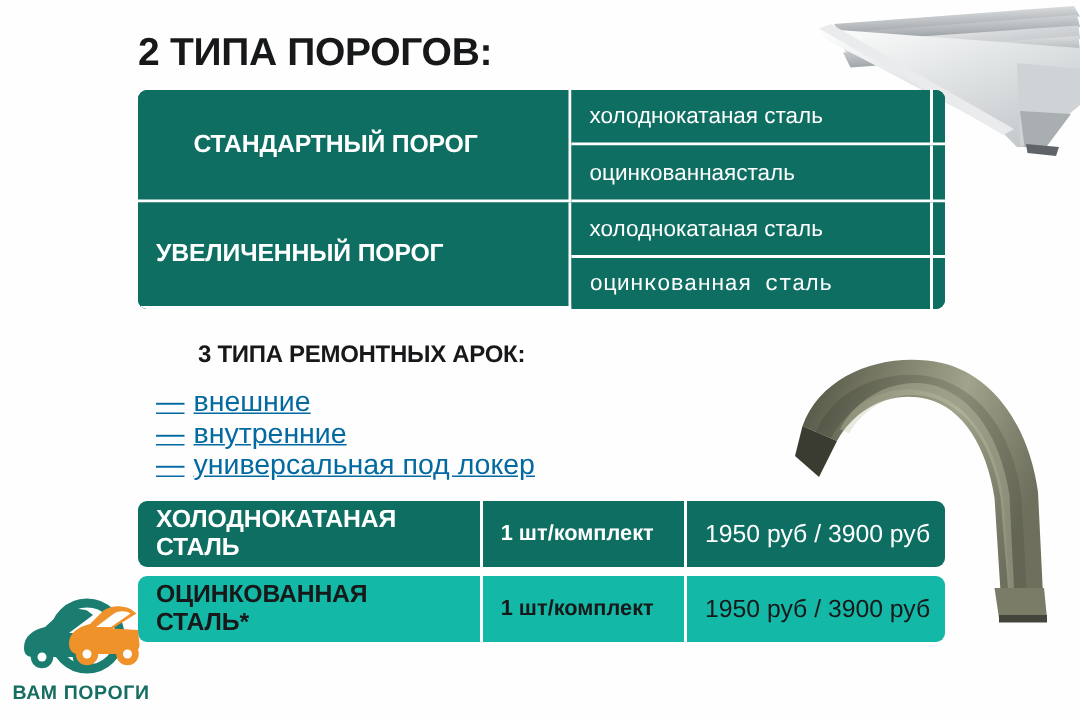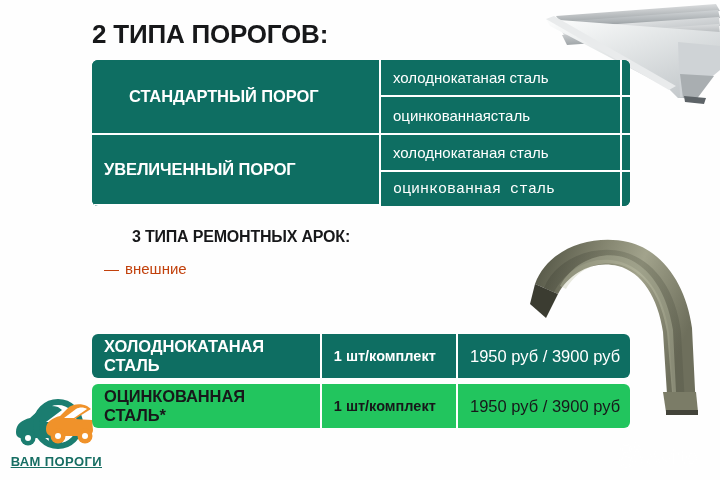--- a/index.html
+++ b/index.html
@@ -123,21 +123,21 @@
     align-items: center;
     overflow: hidden;
   }
   #arch-row-cold {
     top: 0;
     background: #0e6e62;
     color: #ffffff;
   }
   #arch-row-galv {
     top: 50px;
-    background: #22c55e;
+    background: #14b8a6;
     color: #17181a;
     align-items: center;
   }
   .arch-cell {
     height: 100%;
     display: flex;
     align-items: center;
     box-sizing: border-box;
     padding: 0 12px;
   }
@@ -150,24 +150,25 @@
   
   #arch-types-list {
     position: absolute;
     left: 104px;
     top: 258px;
     margin: 0;
     padding: 0;
     list-style: none;
   }
   #arch-types-list li {
-    font-size: 15px;
-    color: #c2410c;
+    font-size: 19px;
+    color: #0369a1;
     line-height: 21px;
     white-space: nowrap;
+    text-decoration: underline;
   }
   #arch-types-list li .dash { margin-right: 6px; }
 
   
   #footnote {
     position: absolute;
     left: 93px;
     top: 444px;
     font-size: 15.5px;
     color: #1b1c1e;
@@ -180,26 +181,25 @@
     left: 6px;
     top: 396px;
     width: 96px;
     height: 78px;
   }
   #brand-logo-text {
     position: absolute;
     left: 0;
     top: 58px;
     width: 96px;
-    text-align: right;
+    text-align: center;
     font-size: 13px;
     font-weight: bold;
     color: #166e63;
     letter-spacing: 0.4px;
-    text-decoration: underline;
   }
 
   
   #avito-watermark {
     position: absolute;
     left: 618px;
     top: 440px;
     width: 96px;
     height: 30px;
     opacity: 0.5;
@@ -268,20 +268,22 @@
         <td class="mat-cell">оцинкованная сталь</td>
         <td class="price-cell last-col">2300 руб</td>
       </tr>
     </tbody>
   </table>
 
   <div class="heading" id="heading-arches">3 ТИПА РЕМОНТНЫХ АРОК:</div>
 
   <ul id="arch-types-list">
     <li><span class="dash">—</span><span>внешние</span></li>
+    <li><span class="dash">—</span><span>внутренние</span></li>
+    <li><span class="dash">—</span><span>универсальная под локер</span></li>
   </ul>
 
   <svg class="photo-arch" viewBox="0 0 220 185" aria-hidden="true">
     <defs>
       <linearGradient id="gArch" x1="0" y1="0" x2="1" y2="0.4">
         <stop offset="0%" stop-color="#4d4f40"></stop>
         <stop offset="35%" stop-color="#80816c"></stop>
         <stop offset="62%" stop-color="#a2a38c"></stop>
         <stop offset="100%" stop-color="#6e6f5c"></stop>
       </linearGradient>

